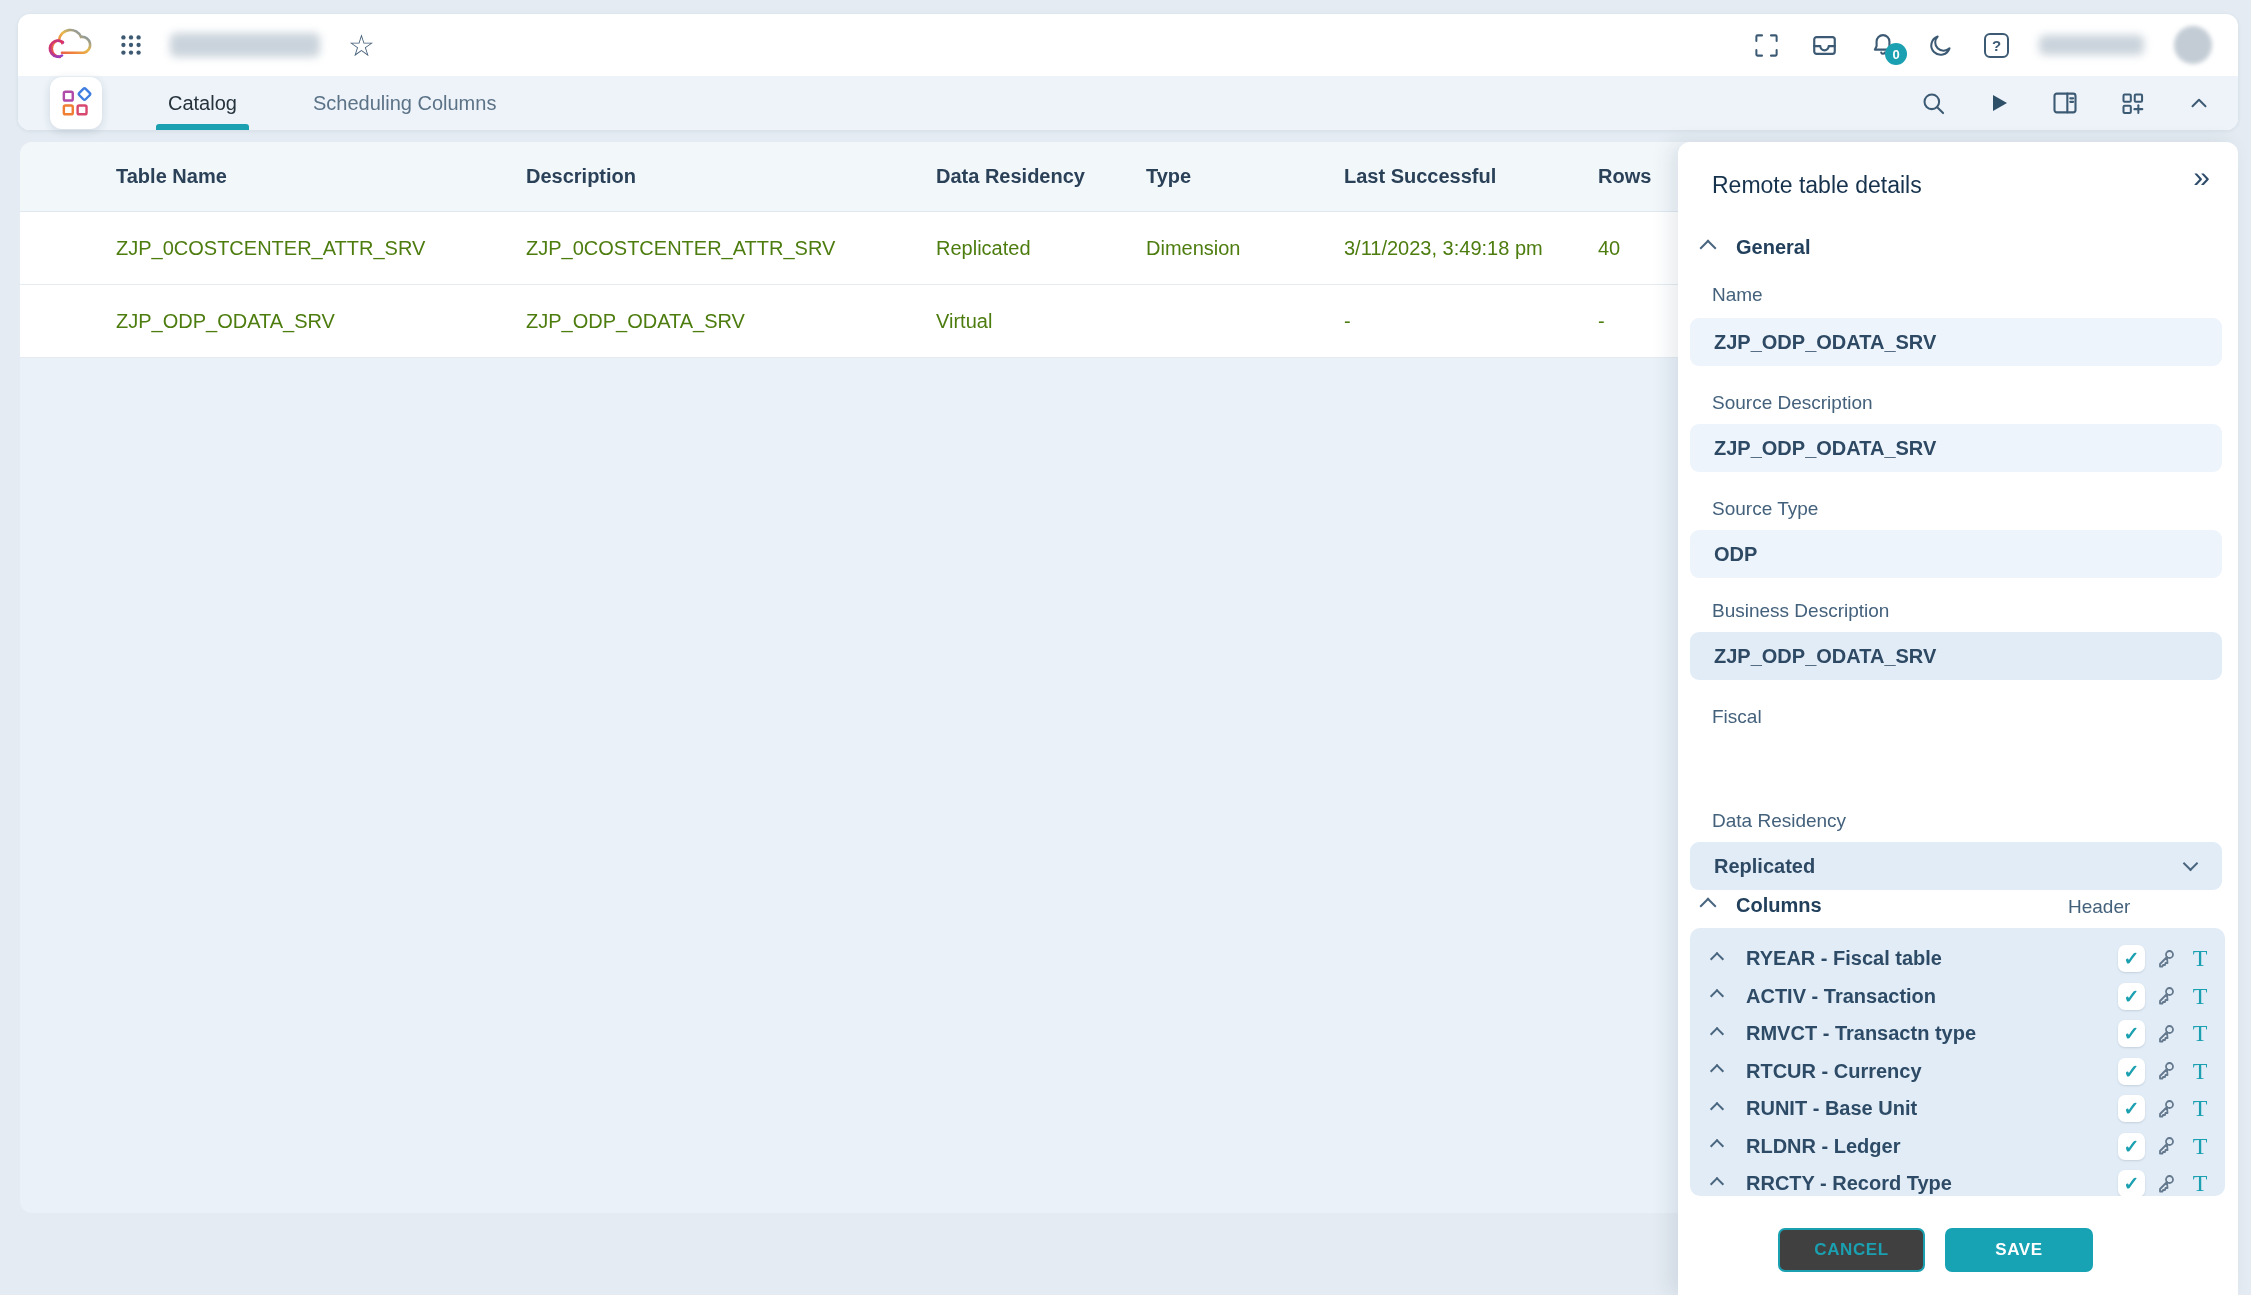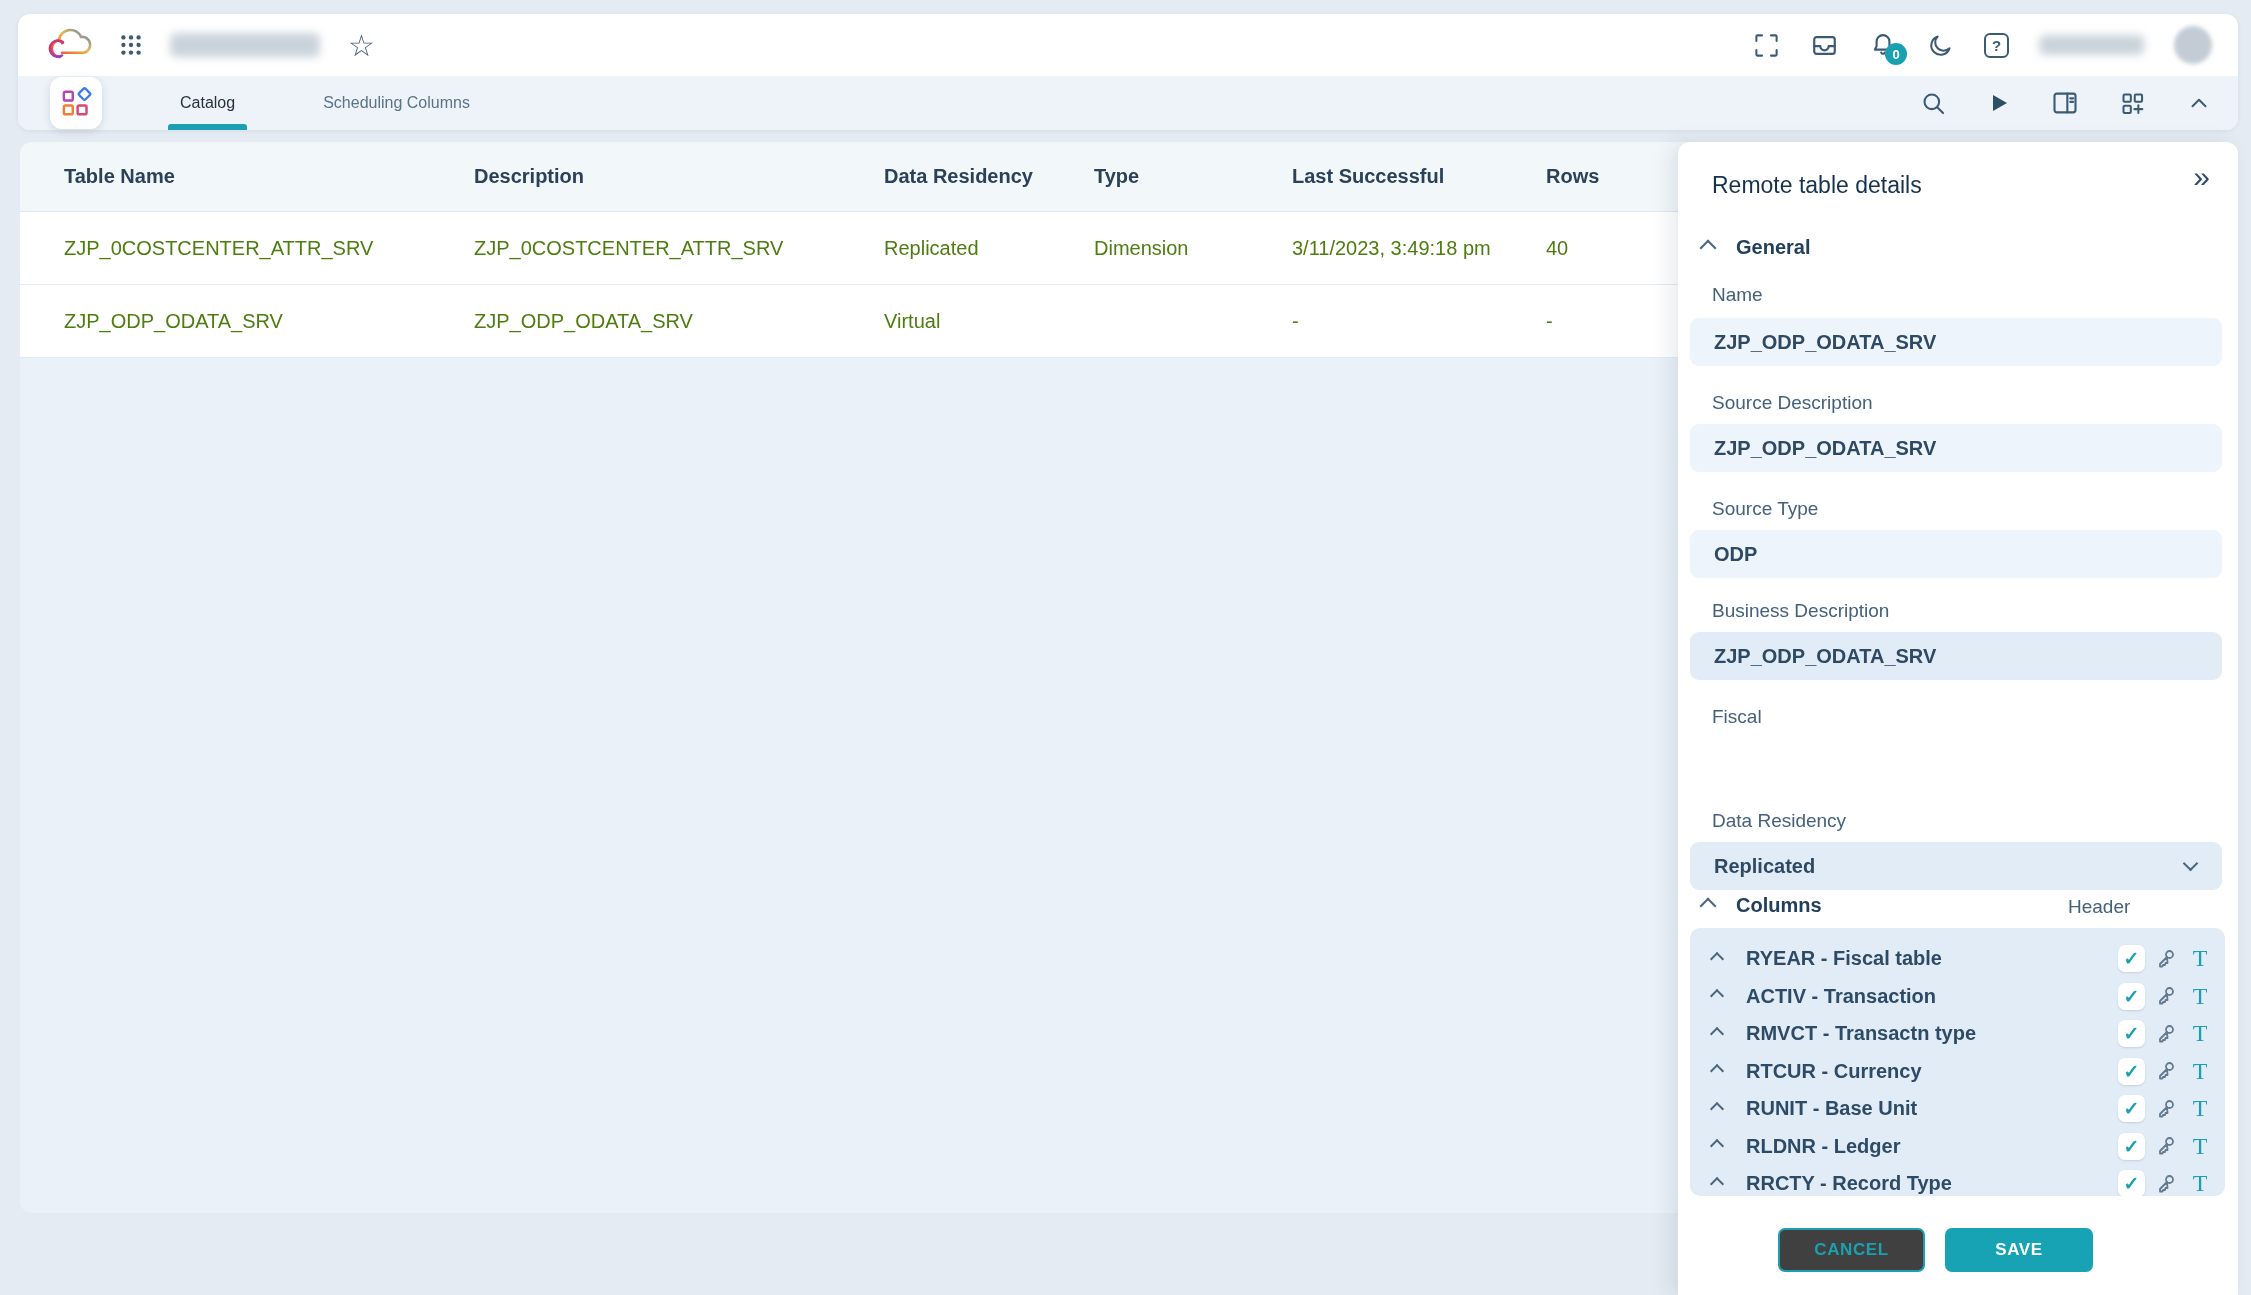--- a/index.html
+++ b/index.html
@@ -44,34 +44,34 @@
     color:#3c5a74; font-size:15px; font-weight:700; display:flex; align-items:center; justify-content:center; }
 
   
   .app-icon-card {
     width:52px; height:52px; background:#fff; border-radius:12px;
     box-shadow:0 2px 8px rgba(30,60,90,.14);
     display:flex; align-items:center; justify-content:center;
     margin-left:6px;
   }
   .tabs { display:flex; align-items:stretch; height:100%; margin-left:60px; gap:64px; }
-  .tab { position:relative; display:flex; align-items:center; font-size:16px;
-    color:#5b7287; cursor:pointer; padding:0 6px;margin-left:12px; }
+  .tab { position:relative; display:flex; align-items:center; font-size:20px;
+    color:#5b7287; cursor:pointer; padding:0 6px; }
   .tab.active { color:#26323c; }
   .tab.active::after { content:""; position:absolute; left:-6px; right:-6px; bottom:0;
     height:6px; background:#1aa0b0; border-radius:3px 3px 0 0; }
   .toolbar-icons { margin-left:auto; display:flex; align-items:center; gap:40px; }
 
   
   .table-card {
     position:absolute; left:20px; top:142px; width:2218px; height:1071px;
     background:#eaf1f8; border-radius:12px; overflow:hidden;
   }
   .tgrid { display:grid; grid-template-columns:410px 410px 210px 198px 254px 1fr;
-    padding-left:44px; align-items:center; }
+    padding-left:96px; align-items:center; }
   .thead { height:70px; background:#f2f7fa; border-bottom:1px solid #e0e8ef;
     font-weight:700; font-size:20px; color:#2a4158; }
   .trow { height:73px; background:#fff; border-bottom:1px solid #e4ebf1;
     font-size:20px; color:#4d7c0f; cursor:pointer; }
 
   
   .panel {
     position:absolute; left:1678px; top:142px; width:560px; height:1153px;
     background:#fff; border-radius:12px 12px 0 0;
     box-shadow:-8px 0 20px rgba(30,60,90,.10);

